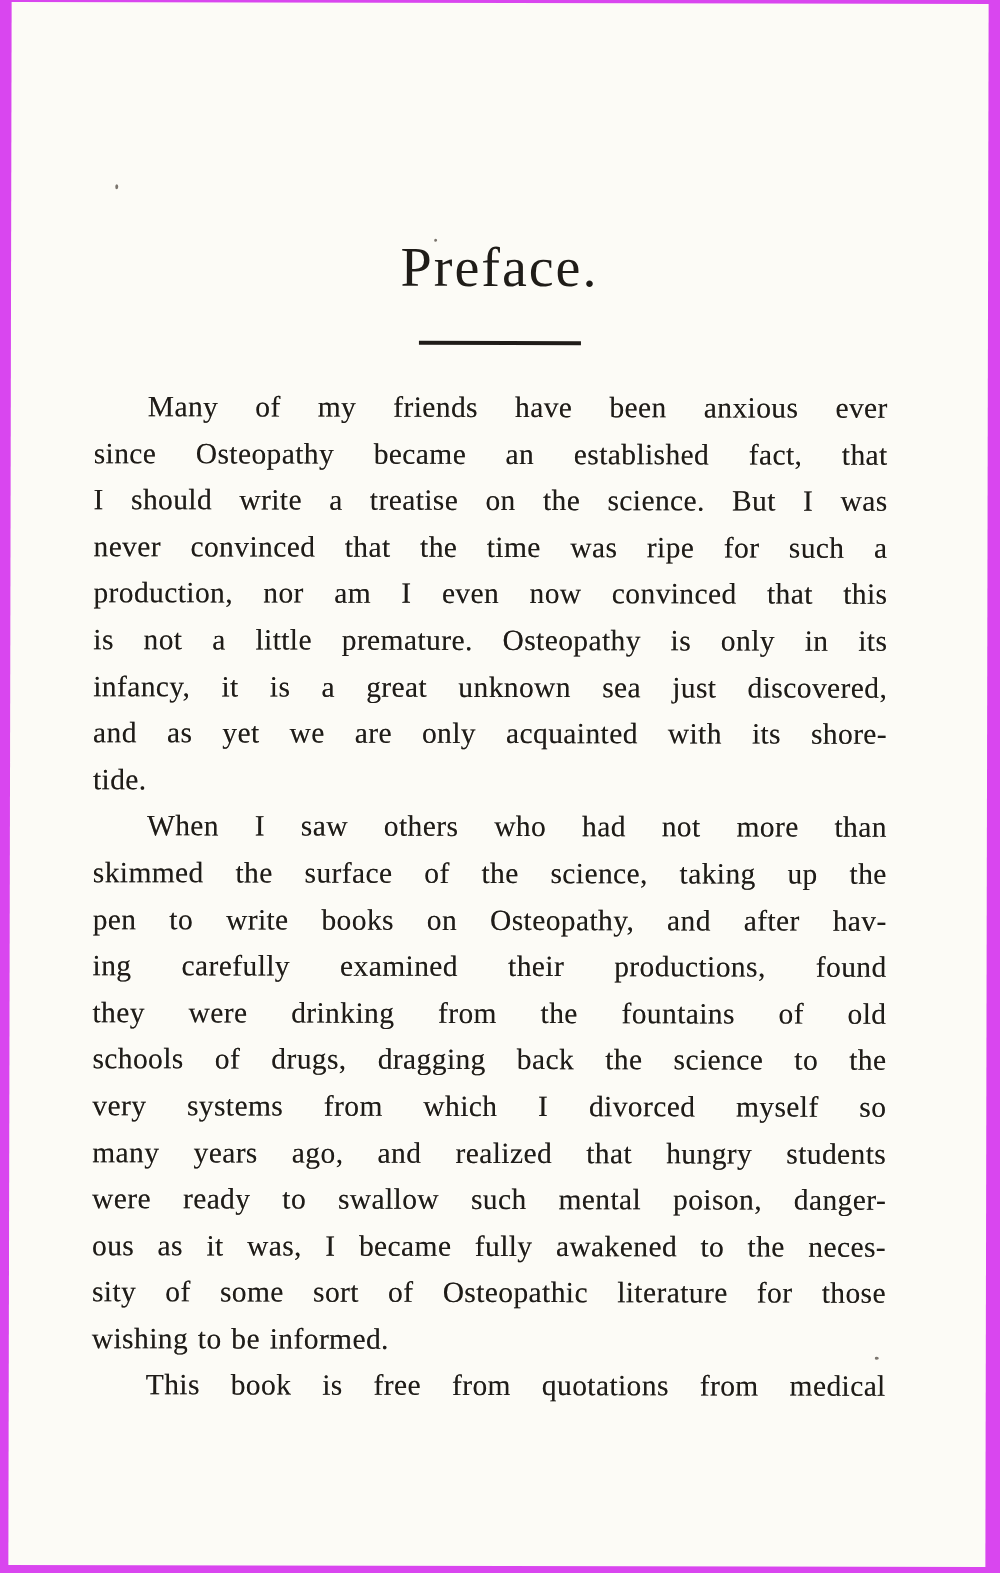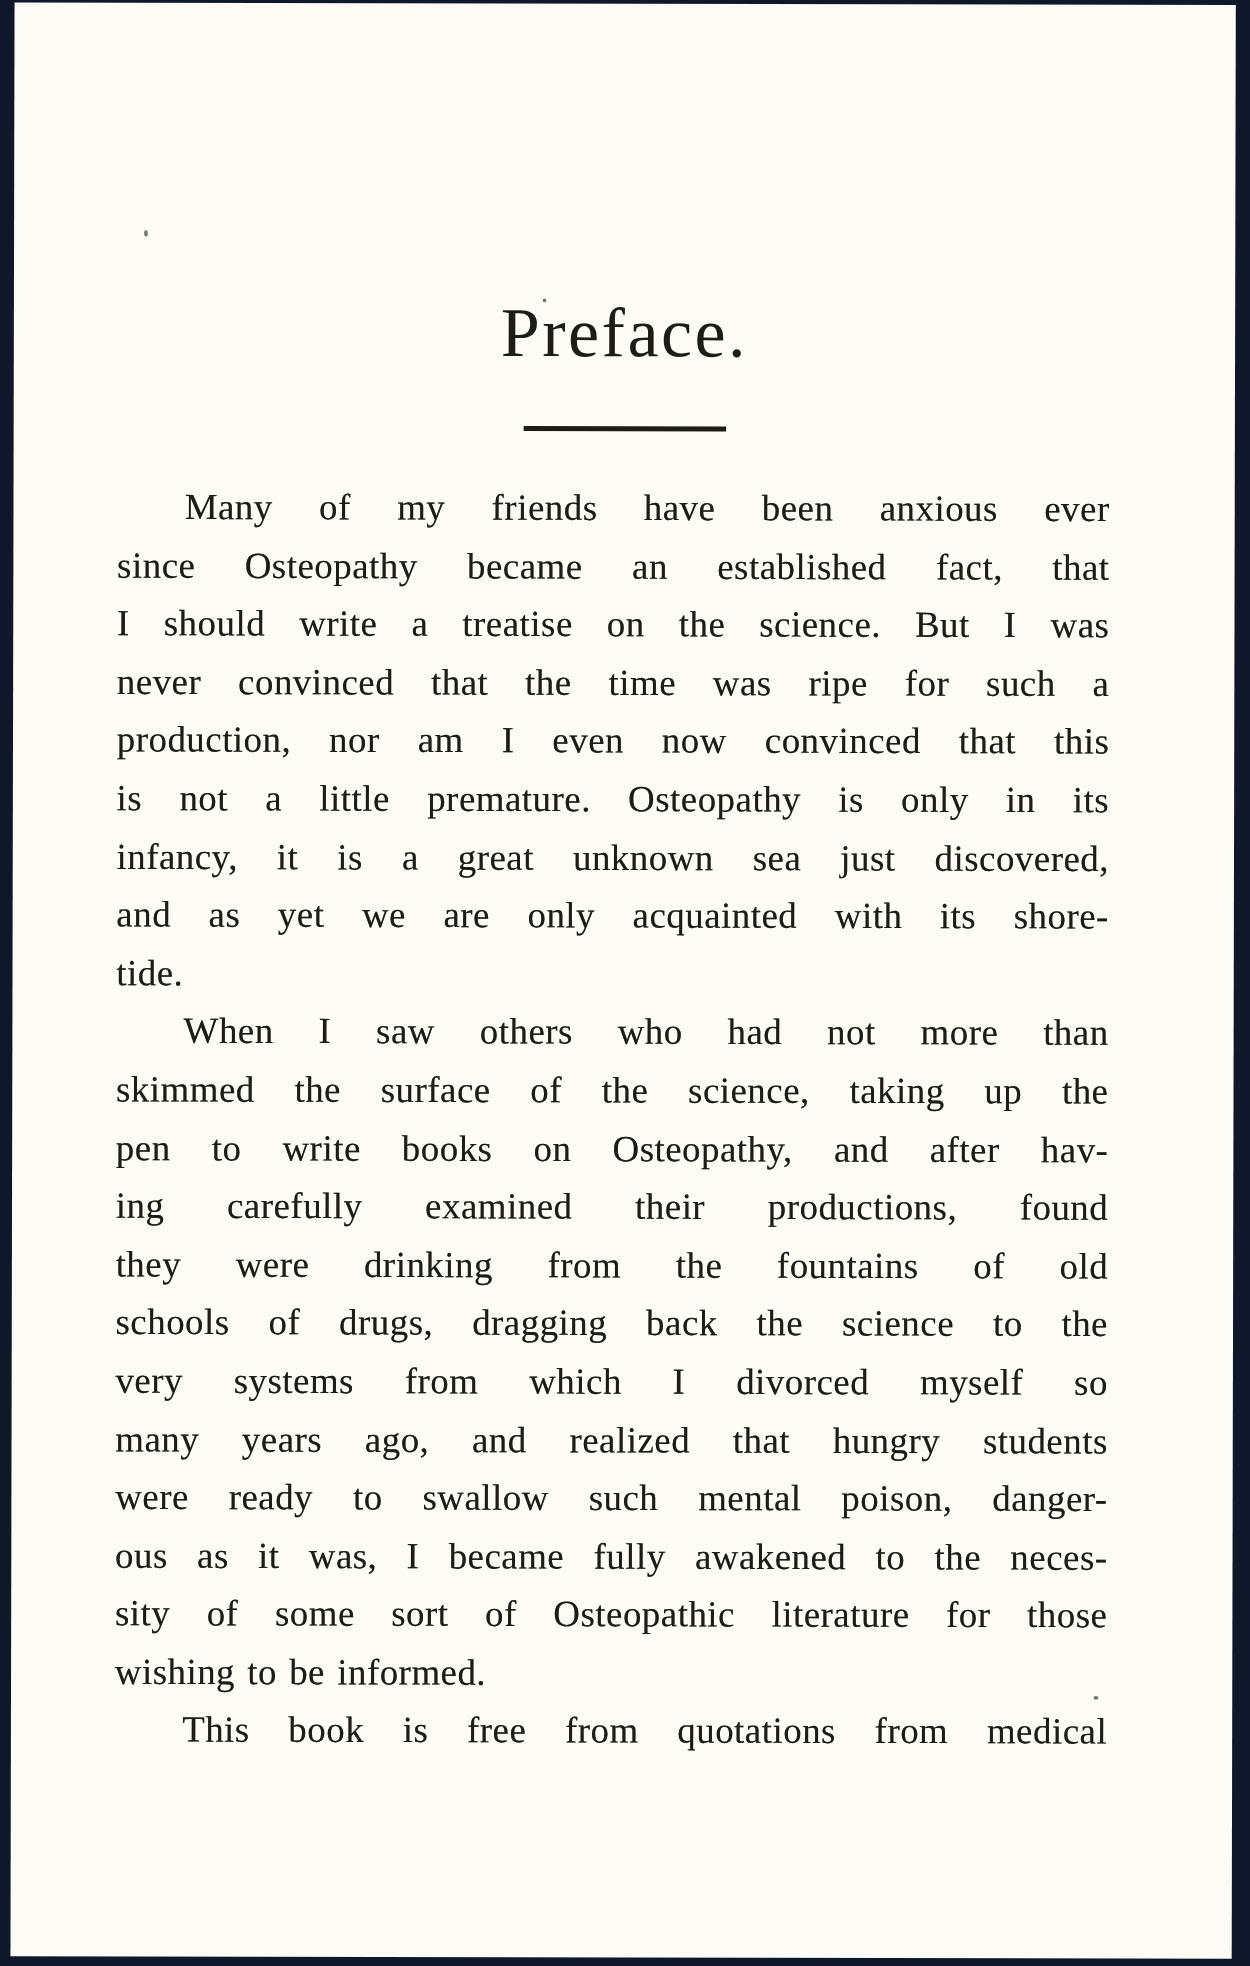--- a/index.html
+++ b/index.html
@@ -72,21 +72,21 @@
     border-radius: 50%;
     opacity: 0.8;
   }
   .speck-1 { top: 182px; left: 104px; width: 3px; height: 5px; }
   .speck-2 { top: 236px; left: 423px; width: 3px; height: 3px; }
   .speck-3 { top: 1353px; left: 866px; width: 4px; height: 3px; }
 </style>
 </head>
 <body>
 
-<div class="scan" style="background: #0f172a;">
+<div class="scan" style="background: #d946ef;">
   <div class="paper" style="background: rgb(252, 251, 246); color: rgb(31, 28, 24);">
     <div class="scan-speck speck-1"></div>
     <div class="scan-speck speck-2"></div>
     <div class="scan-speck speck-3"></div>
 
     <div class="page-title">Preface.</div>
     <div class="title-rule" style="background: rgb(31, 28, 24);"></div>
 
     <div class="page-body">
         <div class="line indent">Many of my friends have been anxious ever</div>

